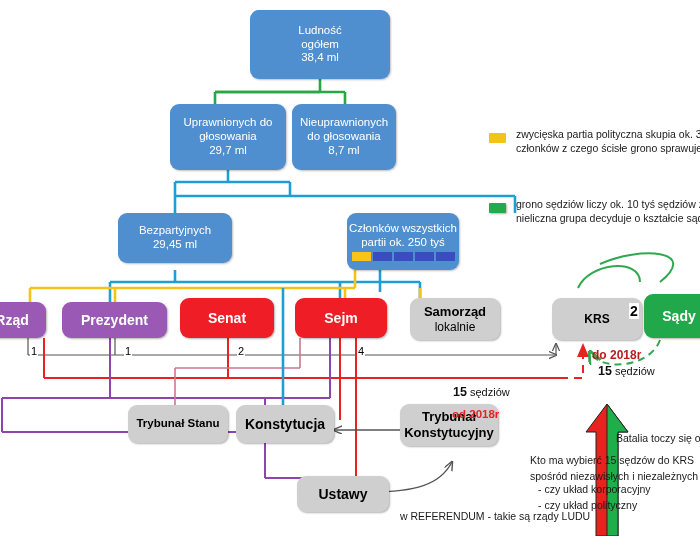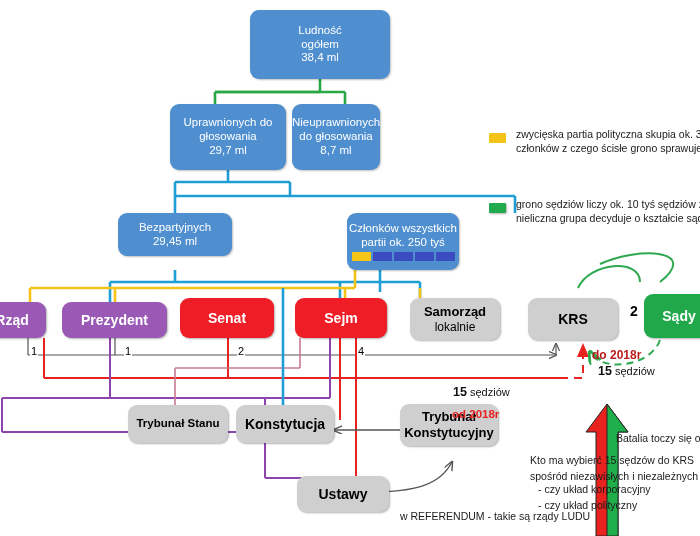--- a/index.html
+++ b/index.html
@@ -166,27 +166,27 @@
     <span class="ln">ogółem</span>
     <span class="ln">38,4 ml</span>
   </div>
 
   <div class="node blue" style="left:170px;top:104px;width:116px;height:66px;">
     <span class="ln">Uprawnionych do</span>
     <span class="ln">głosowania</span>
     <span class="ln">29,7 ml</span>
   </div>
 
-  <div class="node blue" style="left:292px;top:104px;width:88px;height:66px;">
+  <div class="node blue" style="left:292px;top:104px;width:104px;height:66px;">
     <span class="ln">Nieuprawnionych</span>
     <span class="ln">do głosowania</span>
     <span class="ln">8,7 ml</span>
   </div>
 
-  <div class="node blue" style="left:118px;top:213px;width:114px;height:43px;">
+  <div class="node blue" style="left:118px;top:213px;width:114px;height:50px;">
     <span class="ln">Bezpartyjnych</span>
     <span class="ln">29,45 ml</span>
   </div>
 
   <div class="node blue" style="left:347px;top:213px;width:112px;height:57px;">
     <span class="ln">Członków wszystkich</span>
     <span class="ln">partii     ok.  250 tyś</span>
     <span class="partybar">
       <i class="win"></i>
       <i></i>
@@ -210,21 +210,21 @@
 
   <div class="node red" style="left:180px;top:298px;width:94px;height:40px;">
     <span>Senat</span>
   </div>
 
   <div class="node grey" style="left:410px;top:298px;width:90px;height:42px;font-size:13px;">
     <span>Samorząd</span>
     <span style="font-weight:normal;font-size:12px;">lokalnie</span>
   </div>
 
-  <div class="node grey" style="left:528px;top:298px;width:90px;height:42px;font-size:14px;">
+  <div class="node grey" style="left:552px;top:298px;width:90px;height:42px;font-size:12px;">
     <span>KRS</span>
   </div>
 
   <div class="node green" style="left:644px;top:294px;width:70px;height:44px;">
     <span>Sądy</span>
   </div>
 
   <div class="node grey" style="left:128px;top:405px;width:100px;height:38px;font-size:11.5px;">
     <span>Trybunał Stanu</span>
   </div>

